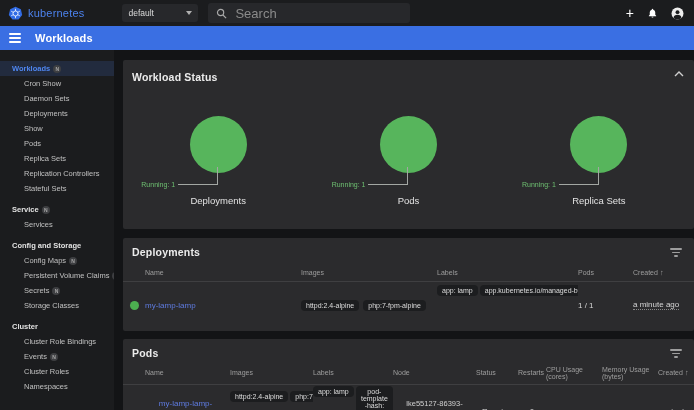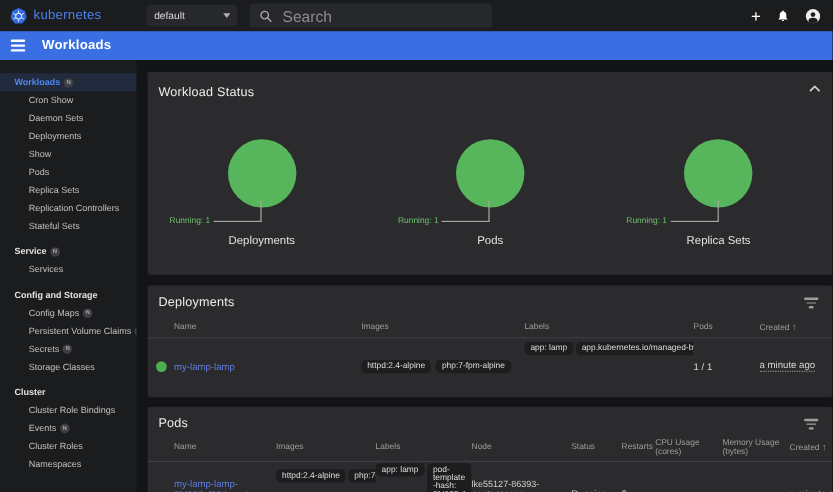--- a/index.html
+++ b/index.html
@@ -40,21 +40,21 @@
   .nav-sec { font-weight:bold; color:#e2e2e2; margin-top:6px; }
   .nav-sec.first { margin-top:0; }
   .nav-item { padding-left:24px; color:#c0c0c0; }
   .nav-active { color:#4f86f0 !important; background:rgba(76,126,232,0.16); }
   .ns-badge { flex:none; width:8px; height:8px; border-radius:50%; background:#3e3f42; color:#a6a6a6;
               font-size:5px; line-height:8px; text-align:center; font-weight:bold; }
 
   
   .card { background:#2b2b2d; border-radius:2px; margin-right:0; }
   .card-head { display:flex; align-items:flex-start; padding:8px 10px 0 9px; }
-  .card-title { color:#ececec; font-size:10.5px; font-weight:400; letter-spacing:.2px; }
+  .card-title { color:#ececec; font-size:10.5px; font-weight:700; letter-spacing:.2px; }
   .head-right { margin-left:auto; display:flex; align-items:center; cursor:pointer; }
 
   
   .ws-card { height:169px; }
   .ws-card .card-head { padding-top:11px; }
   .charts { display:flex; margin-top:4px; }
   .chart { flex:1; position:relative; height:130px; }
   .pie { width:57px; height:57px; border-radius:50%; background:#57b55c; margin:29px auto 0; }
   .connector { position:absolute; top:80px; left:calc(50% - 40px); width:40px; height:18px;
                border-right:1px solid #a3a7a3; border-bottom:1px solid #a3a7a3; }
@@ -69,21 +69,21 @@
   
   .dep-card { height:93px; margin-top:9px; overflow:hidden; }
   .pods-card { height:130px; margin-top:8px; overflow:hidden; }
   .thead, .trow { display:grid; }
   .dep-grid { grid-template-columns:22px 156px 136px 141px 55px 1fr; }
   .pods-grid { grid-template-columns:22px 85px 83px 80px 83px 42px 28px 56px 56px 1fr; }
   .thead { margin-top:6px; border-bottom:1px solid #3f3f41; color:#9e9e9e; font-size:7px; align-items:center; }
   .thead > div { padding:3px 3px 4px 0; }
   .pods-card .thead { margin-top:3px; }
   .sort-arrow { color:#9e9e9e; font-size:7.5px; margin-left:2px; }
-  .cell { font-size:8px; color:#d6d6d6; overflow:hidden; }
+  .cell { font-size:8px; color:#d6d6d6; overflow:hidden;text-align:center; }
   .vc { display:flex; align-items:center; }
   .dep-card .trow { height:47px; }
   .status-dot { width:9px; height:9px; border-radius:50%; background:#4caf50; margin-left:7px; }
   .res-link { color:#5f7ce1; font-size:8px; cursor:pointer; overflow-wrap:anywhere; }
   .chip { display:inline-block; background:#1c1d1f; border-radius:4px; padding:2px 5px; font-size:7px;
           color:#dedede; white-space:nowrap; }
   .chip.wrap { white-space:normal; word-break:break-word; max-width:75px; }
   .chips-inline { display:flex; gap:4px; flex-wrap:nowrap; }
   .chips-stack { display:flex; flex-direction:row; align-items:flex-start; gap:2px; }
   .labels-cell { padding-top:3px; }

